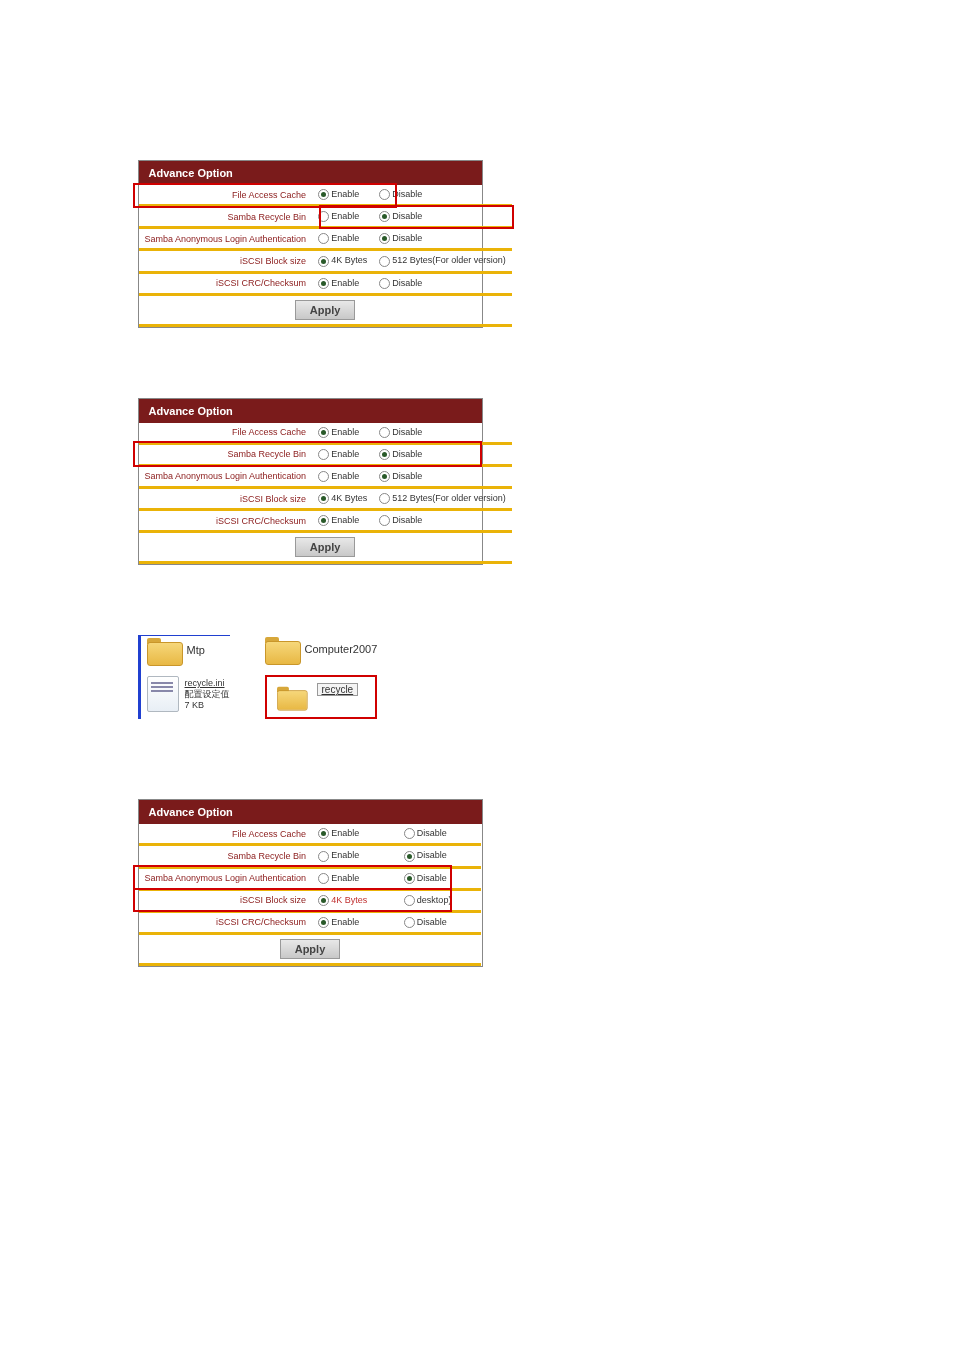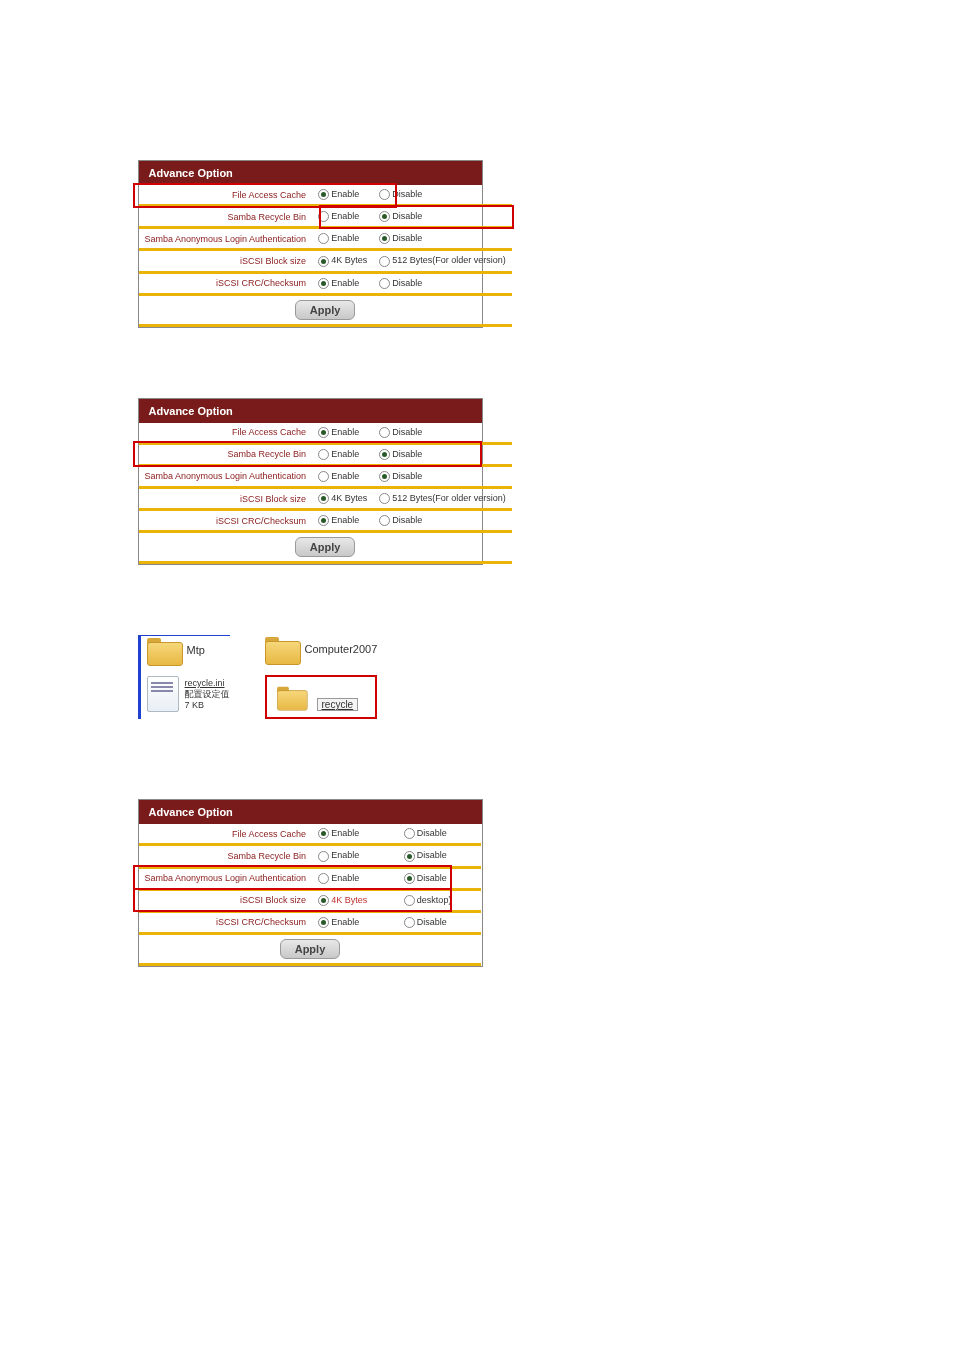--- a/index.html
+++ b/index.html
@@ -65,21 +65,21 @@
   }
   .apply-row td { text-align: center; padding: 6px; border-bottom: none; }
   .apply-btn {
     display: inline-block;
     background: linear-gradient(#e8e8e8,#c8c8c8);
     border: 1px solid #999;
     padding: 3px 14px;
     font-weight: bold;
     font-size: 11px;
     color: #444;
-    border-radius: 6px;
+    border-radius: 0;
   }
 
   
   .hl {
     position: relative;
   }
   .hl::after {
     content: "";
     position: absolute;
     left: -2px; right: -2px; top: -2px; bottom: -2px;
@@ -127,21 +127,21 @@
   .ini-icon::before {
     content:""; position:absolute; left:3px; top:5px; width:22px; height:2px; background:#88a;
     box-shadow: 0 4px 0 #88a, 0 8px 0 #88a;
   }
   .ini-text { font-size: 9px; line-height: 1.2; }
   .ini-text .u { text-decoration: underline; }
   .box-red {
     border: 2px solid #d00000;
     padding: 6px 10px;
     display: inline-flex;
-    align-items: flex-end;
+    align-items: flex-start;
     gap: 6px;
   }
   .recycle-label {
     border: 1px solid #999;
     padding: 0 4px;
     font-size: 10px;
     text-decoration: underline;
     background: #f4f4f4;
   }
   .col-left-bar {

